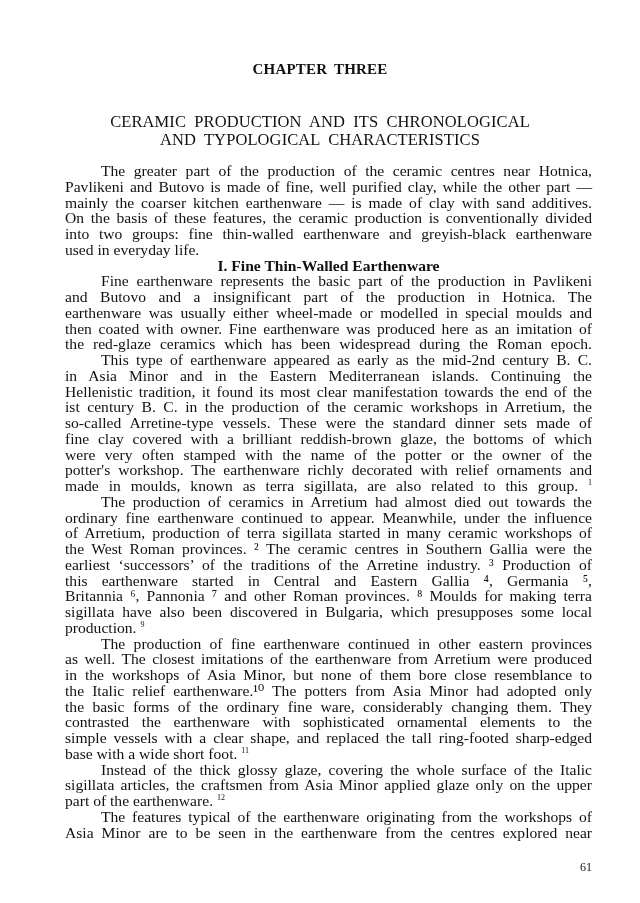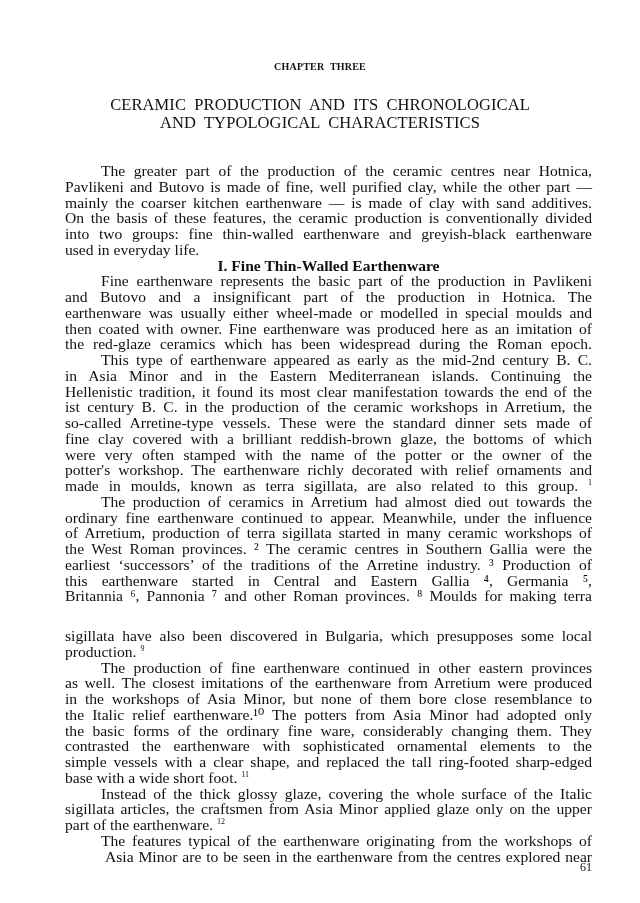--- a/index.html
+++ b/index.html
@@ -4,25 +4,25 @@
   <style>
     html, body { margin: 0; padding: 0; background: #ffffff; }
     body {
       width: 640px; height: 903px; position: relative; overflow: hidden;
       font-family: "Liberation Serif", "DejaVu Serif", serif;
       color: #111111;
     }
     .page { position: absolute; left: 0; top: 0; width: 640px; height: 903px; }
     .chapter {
       position: absolute; left: 0; width: 640px; top: 61px;
-      text-align: center; font-weight: bold; font-size: 10px; letter-spacing: 0.2px;
+      text-align: center; font-weight: bold; font-size: 15px; letter-spacing: 0.2px;
       word-spacing: 3px;
     }
     .title {
-      position: absolute; left: 0; width: 640px; top: 96px;
+      position: absolute; left: 0; width: 640px; top: 113px;
       text-align: center; font-size: 16.5px; line-height: 18px; letter-spacing: 0.1px;
       word-spacing: 4px;
     }
     .title span { display: block; }
     .body {
       position: absolute; left: 65px; width: 527px; top: 163px;
       font-size: 15.6px; line-height: 15.75px; text-align: justify;
     }
     .line { display: block; white-space: nowrap; text-align-last: justify; text-align: justify; height: 15.75px; }
     .line.last { text-align-last: left; }
@@ -65,30 +65,30 @@
       <span class="line" style="word-spacing: 0px;"><span>were very often stamped with the name of the potter or the owner of the</span></span>
       <span class="line" style="word-spacing: 0px;"><span>potter's workshop. The earthenware richly decorated with relief ornaments and</span></span>
       <span class="line" style="word-spacing: 0px;"><span>made in moulds, known as terra sigillata, are also related to this group.</span> <sup>1</sup></span>
       <span class="line indent" style="word-spacing: 0px;"><span>The production of ceramics in Arretium had almost died out towards the</span></span>
       <span class="line" style="word-spacing: 0px;"><span>ordinary fine earthenware continued to appear. Meanwhile, under the influence</span></span>
       <span class="line" style="word-spacing: 0px;"><span>of Arretium, production of terra sigillata started in many ceramic workshops of</span></span>
       <span class="line" style="word-spacing: 0px;"><span>the West Roman provinces. ² The ceramic centres in Southern Gallia were the</span></span>
       <span class="line" style="word-spacing: 0px;"><span>earliest ‘successors’ of the traditions of the Arretine industry. ³ Production of</span></span>
       <span class="line" style="word-spacing: 0px;"><span>this earthenware started in Central and Eastern Gallia ⁴, Germania ⁵,</span></span>
       <span class="line" style="word-spacing: 0px;"><span>Britannia ⁶, Pannonia ⁷ and other Roman provinces. ⁸ Moulds for making terra</span></span>
-      <span class="line" style="word-spacing: 0px; margin-top: 24px;"><span>sigillata have also been discovered in Bulgaria, which presupposes some local</span></span>
+      <span class="line" style="word-spacing: 0px;"><span>sigillata have also been discovered in Bulgaria, which presupposes some local</span></span>
       <span class="line last"><span>production.</span> <sup>9</sup></span>
       <span class="line indent" style="word-spacing: 0px;"><span>The production of fine earthenware continued in other eastern provinces</span></span>
       <span class="line" style="word-spacing: 0px;"><span>as well. The closest imitations of the earthenware from Arretium were produced</span></span>
       <span class="line" style="word-spacing: 0px;"><span>in the workshops of Asia Minor, but none of them bore close resemblance to</span></span>
       <span class="line" style="word-spacing: 0px;"><span>the Italic relief earthenware.¹⁰ The potters from Asia Minor had adopted only</span></span>
       <span class="line" style="word-spacing: 0px;"><span>the basic forms of the ordinary fine ware, considerably changing them. They</span></span>
       <span class="line" style="word-spacing: 0px;"><span>contrasted the earthenware with sophisticated ornamental elements to the</span></span>
       <span class="line" style="word-spacing: 0px;"><span>simple vessels with a clear shape, and replaced the tall ring-footed sharp-edged</span></span>
       <span class="line last"><span>base with a wide short foot.</span> <sup>11</sup></span>
       <span class="line indent" style="word-spacing: 0px;"><span>Instead of the thick glossy glaze, covering the whole surface of the Italic</span></span>
       <span class="line" style="word-spacing: 0px;"><span>sigillata articles, the craftsmen from Asia Minor applied glaze only on the upper</span></span>
       <span class="line last"><span>part of the earthenware.</span> <sup>12</sup></span>
       <span class="line indent" style="word-spacing: 0px;"><span>The features typical of the earthenware originating from the workshops of</span></span>
-      <span class="line" style="word-spacing: 0px; margin-left: 40px;"><span>Asia Minor are to be seen in the earthenware from the centres explored near</span></span>
+      <span class="line" style="word-spacing: 0px;"><span>Asia Minor are to be seen in the earthenware from the centres explored near</span></span>
     </div>
   <div class="pagenum">61</div>
 </div>
 
 </body></html>

